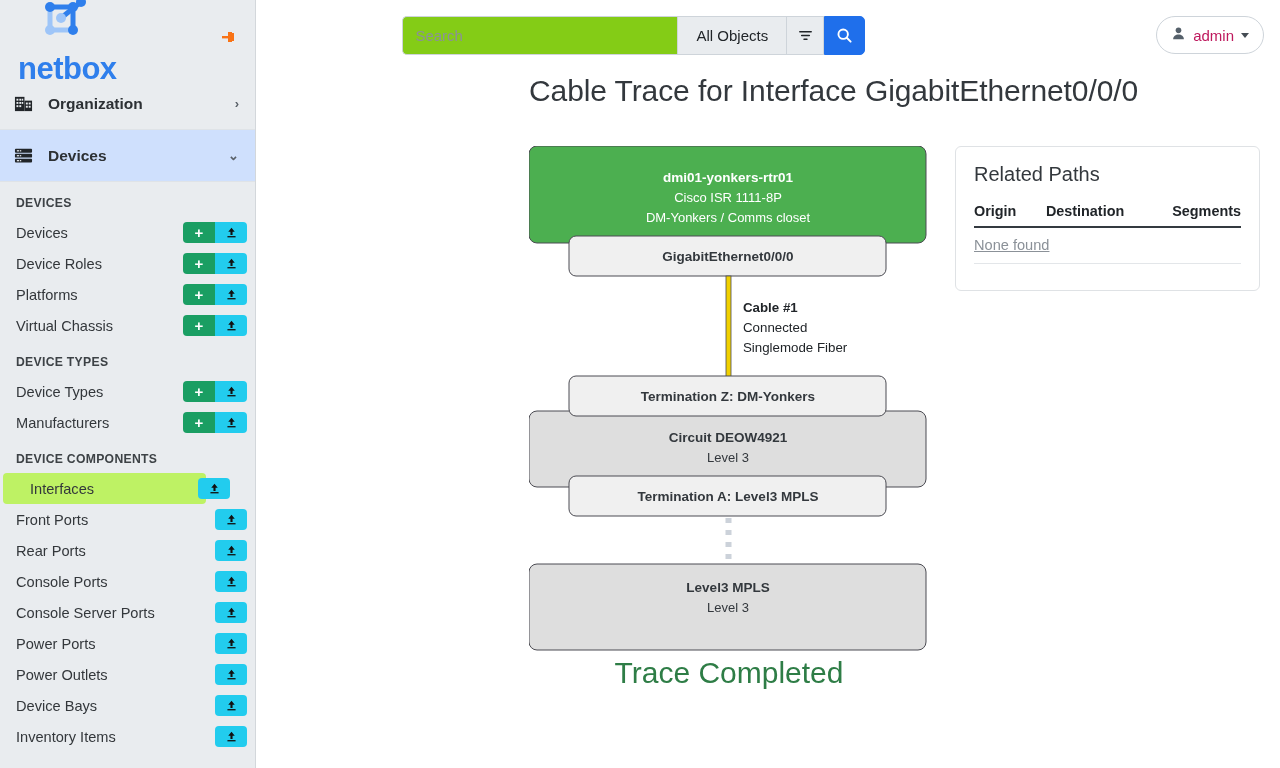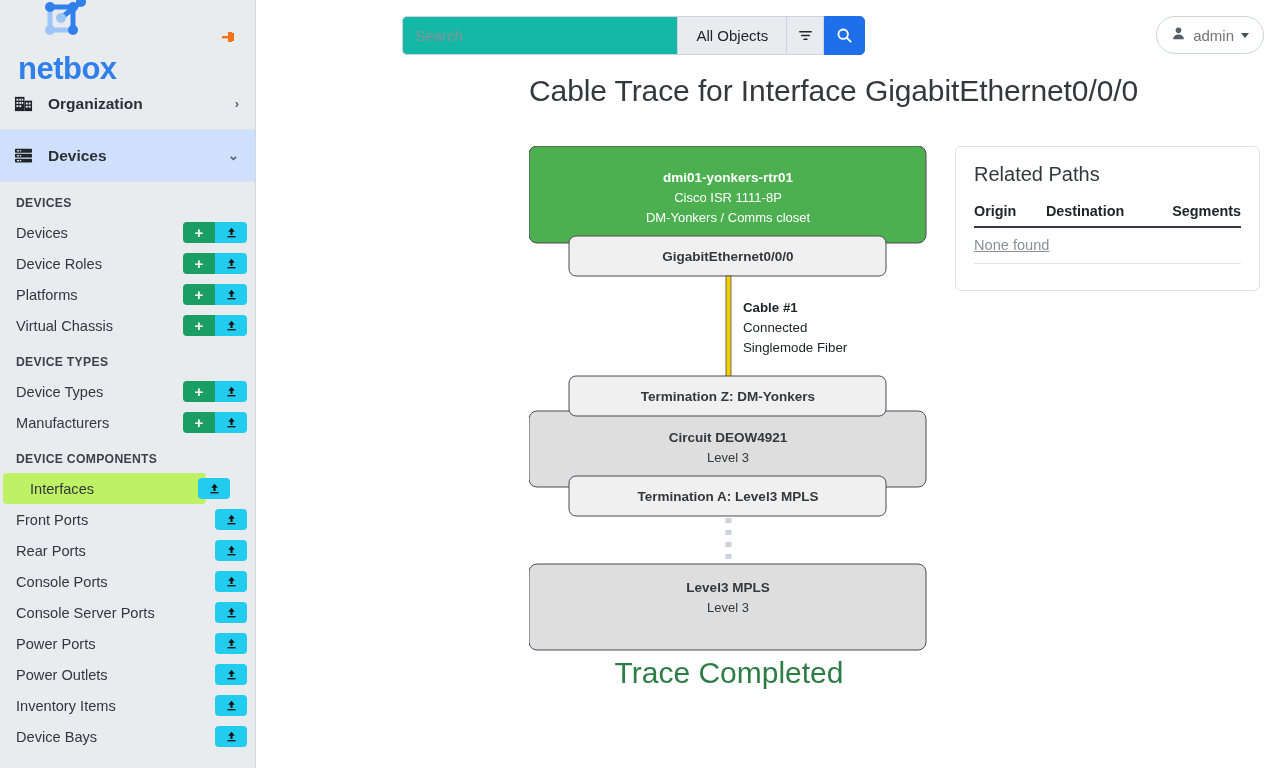--- a/index.html
+++ b/index.html
@@ -72,21 +72,21 @@
   
   #main { flex: 1; height: 768px; position: relative; overflow: hidden; background:#fff; }
 
   .topbar { height: 70px; display: flex; align-items: center; padding: 0 16px; }
   .search-wrap { display: flex; margin-left: auto; margin-right: auto; transform: translateX(-10px); }
   .search-input {
     width: 275px; height: 39px;
     border: 1px solid #ced4da; border-right: none;
     border-radius: 5px 0 0 5px;
     padding: 10px 12px; font-size: 15px; color: #212529;
-    background: #14b8a6; outline: none;
+    background: #84cc16; outline: none;
     font-family: "Liberation Sans", sans-serif;
   }
   .search-input::placeholder { color: #8b9198; }
   .obj-select {
     height: 39px; min-width: 110px;
     background: #e9ecef; border: 1px solid #ced4da;
     display: flex; align-items: center; justify-content: center;
     font-size: 15px; color: #212529; padding: 0 14px; cursor: pointer;
   }
   .filter-btn {
@@ -97,21 +97,21 @@
   .search-btn {
     height: 39px; width: 41px; background: #1f6feb; border: 1px solid #1f6feb;
     border-radius: 0 5px 5px 0;
     display: flex; align-items: center; justify-content: center; cursor: pointer;
   }
   .user-btn {
     margin-left: auto;
     height: 38px; padding: 0 14px;
     border: 1px solid #ced4da; border-radius: 19px;
     display: flex; align-items: center; gap: 7px;
-    font-size: 15px; color: #737373; cursor: pointer; background: #fff;
+    font-size: 15px; color: #be185d; cursor: pointer; background: #fff;
   }
   .caret { width:0;height:0;border-left:4.5px solid transparent;border-right:4.5px solid transparent;border-top:5.5px solid #454c54; }
 
   .page-title {
     font-size: 30px; font-weight: 400; color: #33383d;
     padding: 4px 0 0 273px;
     letter-spacing: -0.1px;
   }
 
   .content { display: flex; padding: 38px 20px 0 273px; gap: 26px; }
@@ -368,30 +368,30 @@
   <div class="nav-item">
     <span class="ni-label">Power Outlets</span>
     <span class="mini-btn mini-imp solo">
       <svg width="13" height="13" viewBox="0 0 16 16" fill="#111">
           <path d="M8 2 L12 7 H9.3 V11 H6.7 V7 H4 Z"></path>
           <rect x="3" y="12.4" width="10" height="1.6"></rect>
         </svg>
     </span>
   </div>
   <div class="nav-item">
+    <span class="ni-label">Device Bays</span>
+    <span class="mini-btn mini-imp solo">
+      <svg width="13" height="13" viewBox="0 0 16 16" fill="#111">
+          <path d="M8 2 L12 7 H9.3 V11 H6.7 V7 H4 Z"></path>
+          <rect x="3" y="12.4" width="10" height="1.6"></rect>
+        </svg>
+    </span>
+  </div>
+  <div class="nav-item">
     <span class="ni-label">Inventory Items</span>
-    <span class="mini-btn mini-imp solo">
-      <svg width="13" height="13" viewBox="0 0 16 16" fill="#111">
-          <path d="M8 2 L12 7 H9.3 V11 H6.7 V7 H4 Z"></path>
-          <rect x="3" y="12.4" width="10" height="1.6"></rect>
-        </svg>
-    </span>
-  </div>
-  <div class="nav-item">
-    <span class="ni-label">Device Bays</span>
     <span class="mini-btn mini-imp solo">
       <svg width="13" height="13" viewBox="0 0 16 16" fill="#111">
           <path d="M8 2 L12 7 H9.3 V11 H6.7 V7 H4 Z"></path>
           <rect x="3" y="12.4" width="10" height="1.6"></rect>
         </svg>
     </span>
   </div>
 </aside>
 
 <main id="main">

